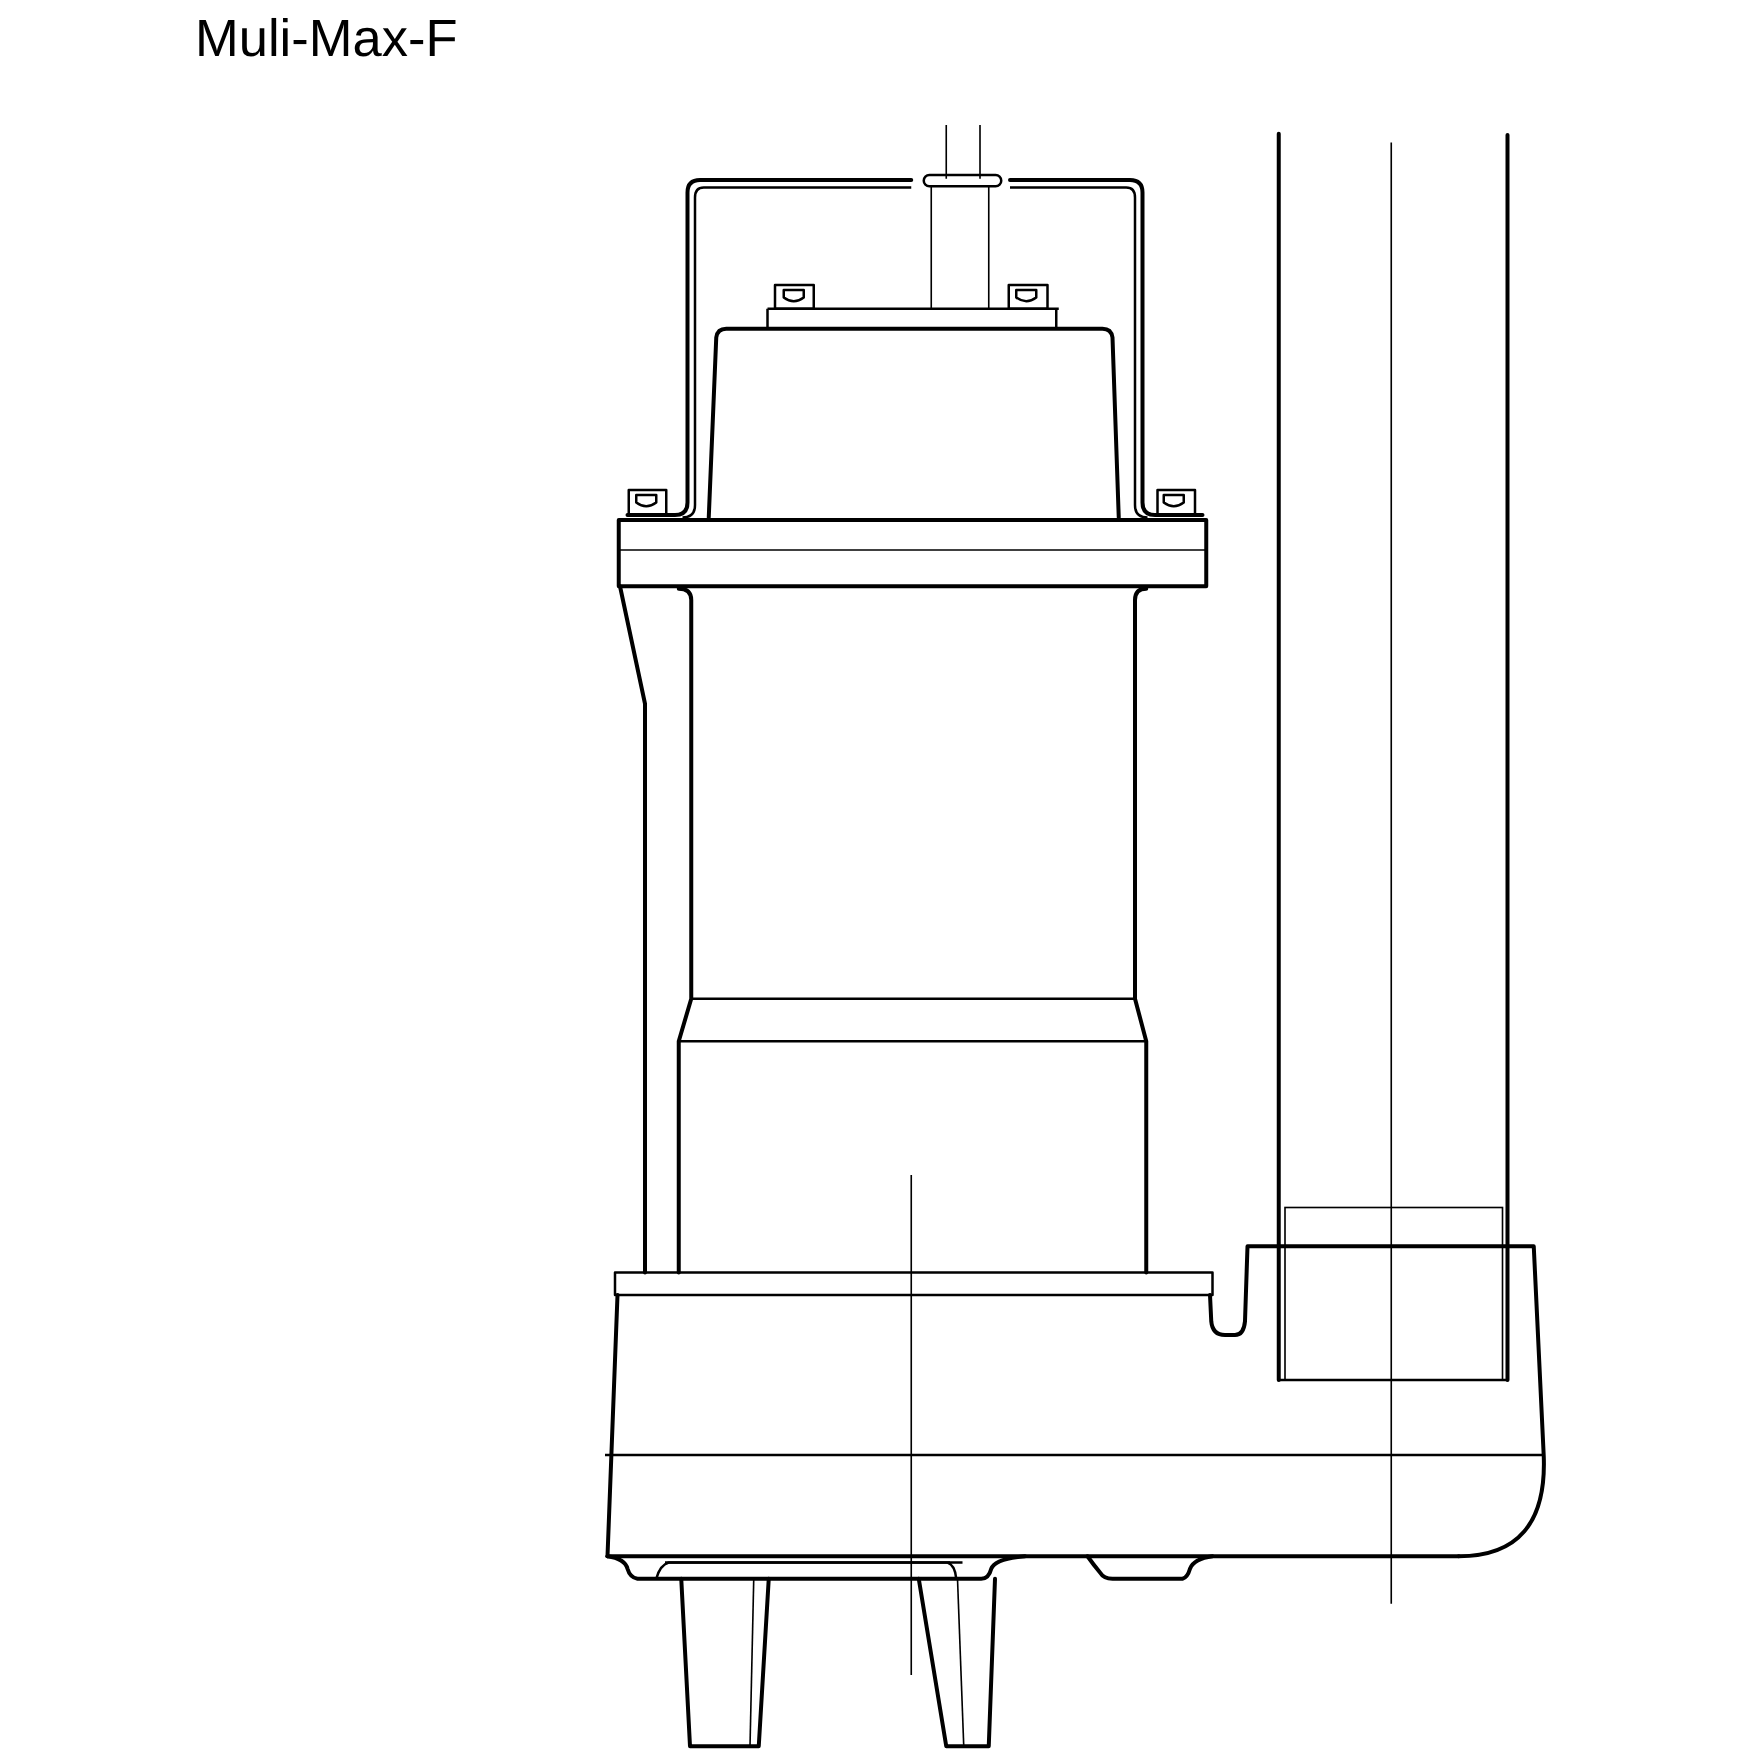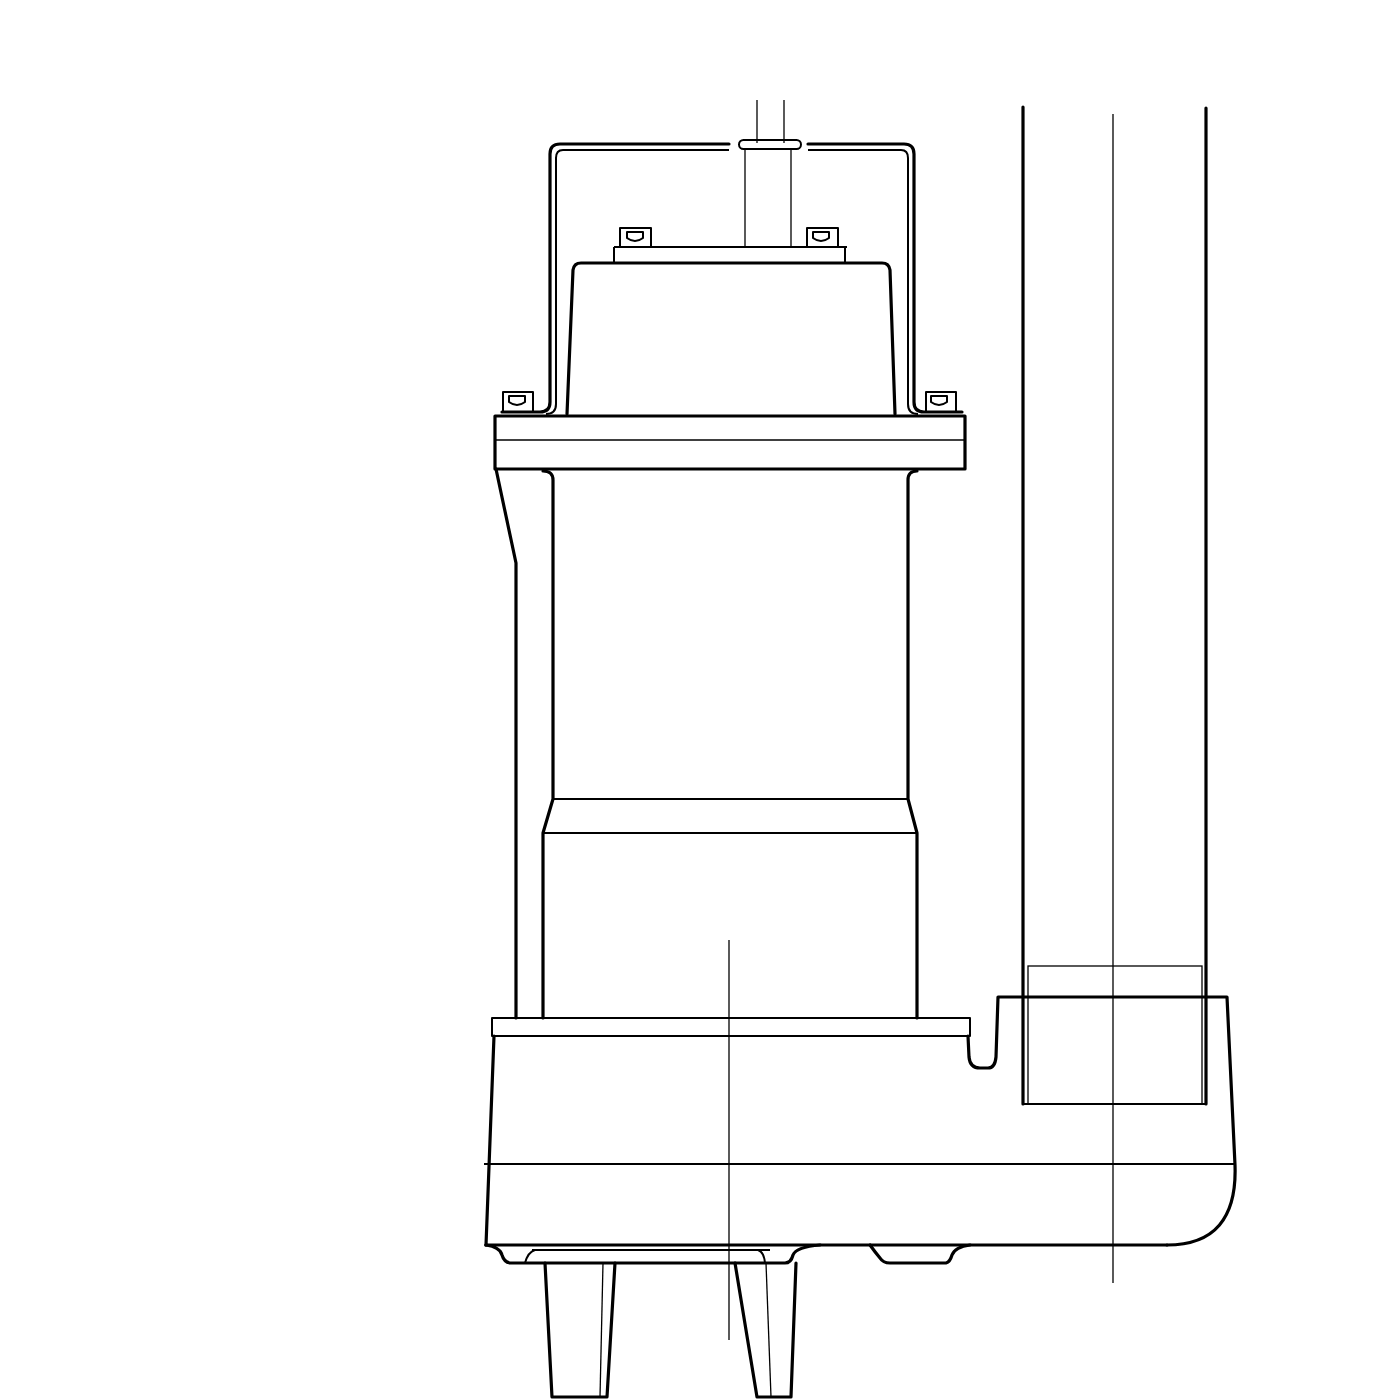--- a/index.html
+++ b/index.html
@@ -7,20 +7,21 @@
   .title { position:absolute; left:156px; top:6px; font-size:42px; line-height:50px; color:#000; }
   svg.drawing { position:absolute; left:0; top:0; }
   .thick { stroke:#000; stroke-width:3.2; fill:none; stroke-linecap:round; stroke-linejoin:round; }
   .med { stroke:#000; stroke-width:2; fill:none; stroke-linejoin:round; }
   .thin { stroke:#000; stroke-width:1.3; fill:none; }
 </style>
 </head>
 <body>
 
 <div class="title">
+  <div>Muli-Max-F</div>
 </div>
 
 <svg class="drawing" width="1400" height="1400" viewBox="0 0 1400 1400">
 
   <g>
     <line class="thin" x1="757" y1="100" x2="757" y2="143"></line>
     <line class="thin" x1="784" y1="100" x2="784" y2="143"></line>
     <rect class="med" x="739" y="140" width="62" height="9" rx="4.5"></rect>
     <line class="thin" x1="745" y1="149" x2="745" y2="247"></line>
     <line class="thin" x1="791" y1="149" x2="791" y2="247"></line>

